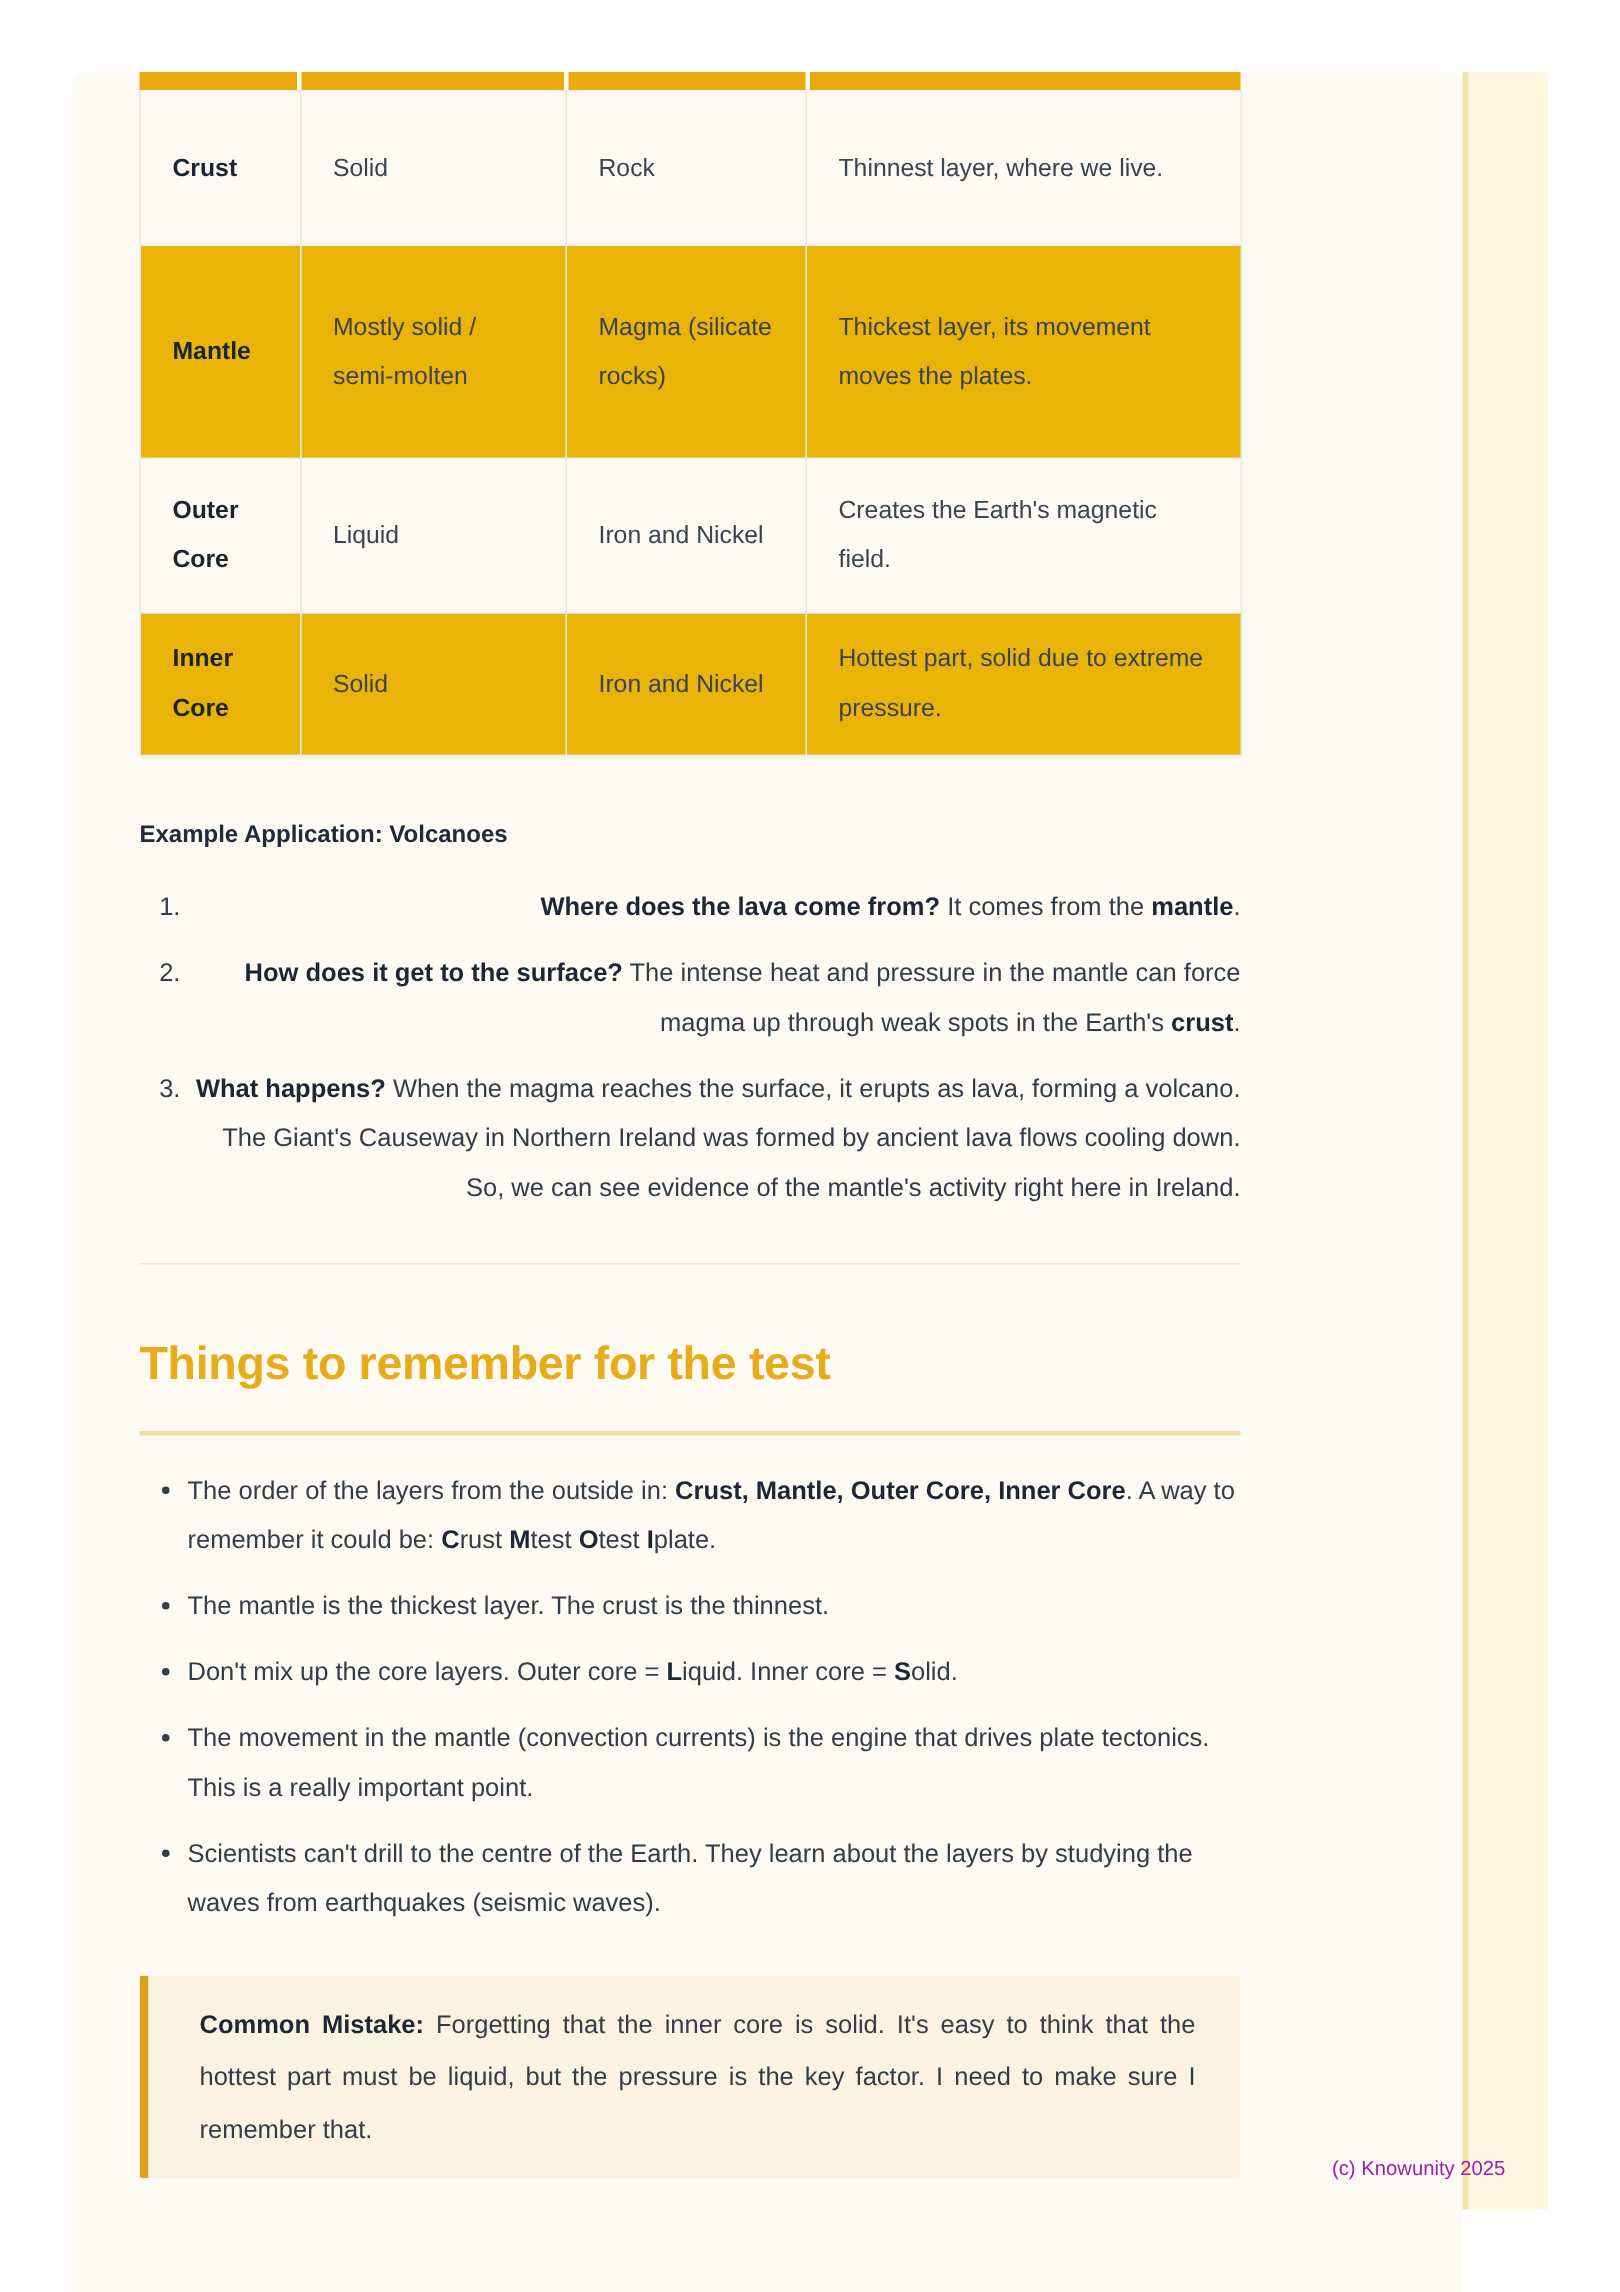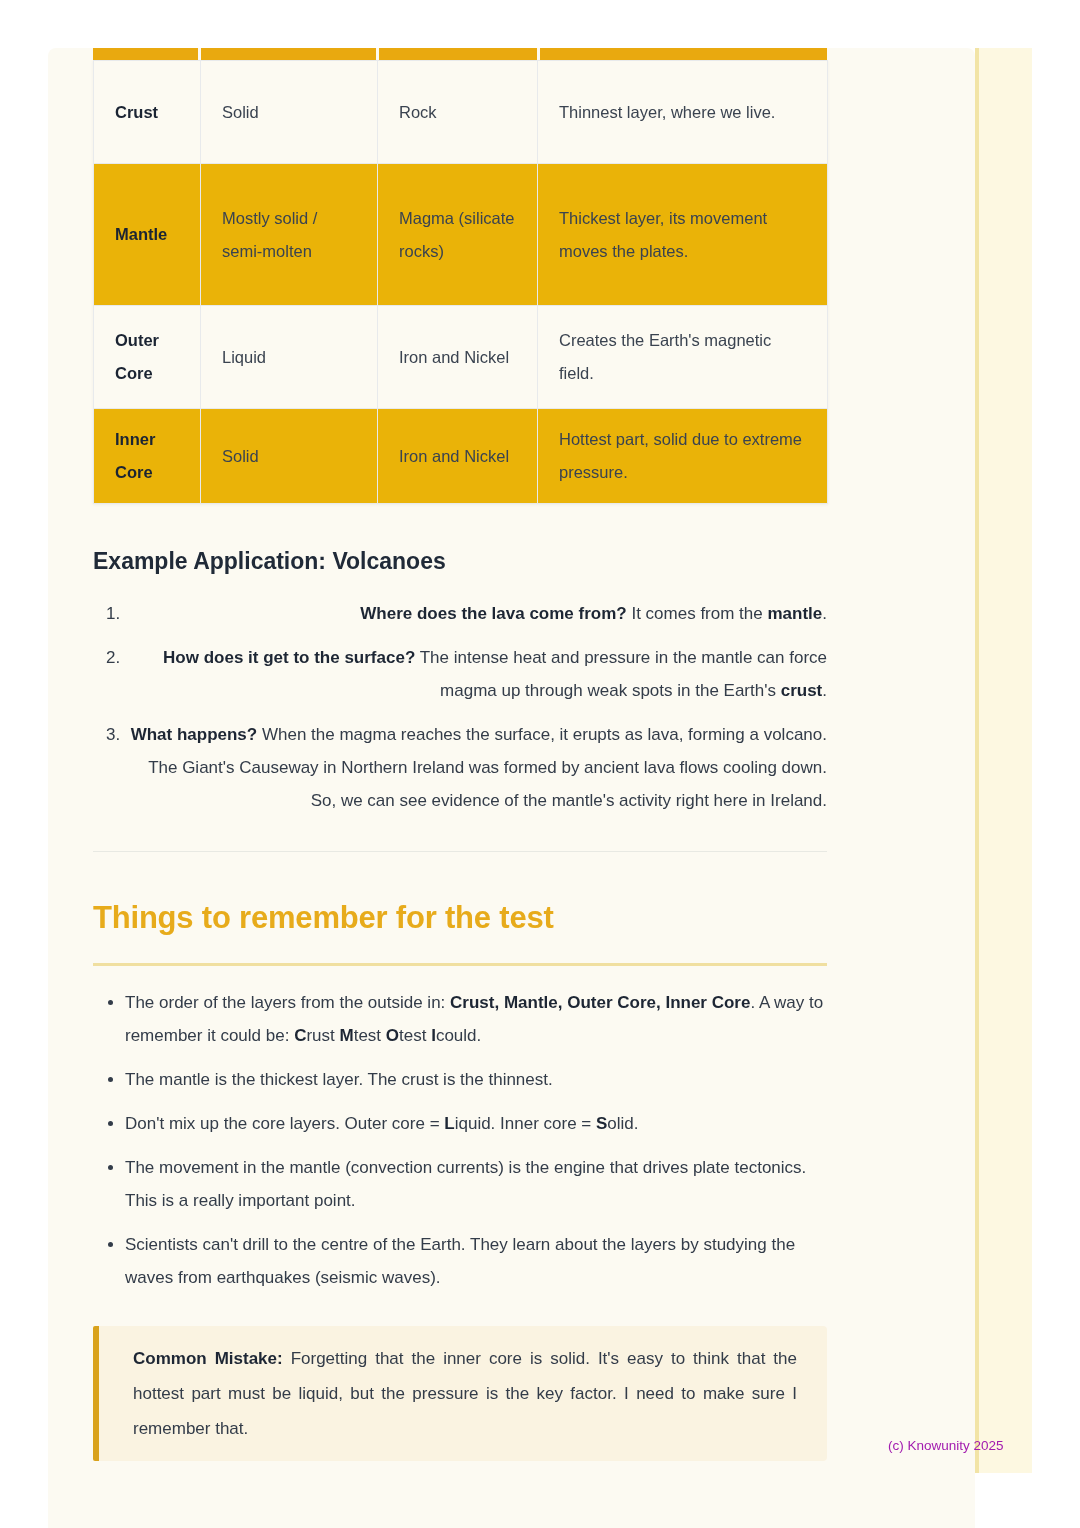--- a/index.html
+++ b/index.html
@@ -56,21 +56,21 @@
     line-height: 33px;
     color: #3a4350;
   }
   table.layers td.layer-name { font-weight: 700; color: #1b2433; }
   tr.row-alt td { background: #eab308; }
   tr.r1 { height: 103px; } tr.r2 { height: 142px; } tr.r3 { height: 103px; } tr.r4 { height: 89px; }
   td.desc { padding-right: 44px; }
   
   .example-heading {
     margin-top: 44px;
-    font-size: 23px;
+    font-size: 16px;
     font-weight: 700;
     color: #202a38;
   }
   ol.example-list { margin: 22px 0 0; padding-left: 32px; text-align: right; }
   ol.example-list li, ul.remember-list li {
     margin-bottom: 11px;
     font-size: 17px;
     line-height: 33px;
   }
   .section-divider {
@@ -156,21 +156,21 @@
       <li><span class="b">Where does the lava come from?</span><span> It comes from the </span><span class="b">mantle</span><span>.</span></li>
       <li><span class="b">How does it get to the surface?</span><span> The intense heat and pressure in the mantle can force magma up through weak spots in the Earth's </span><span class="b">crust</span><span>.</span></li>
       <li><span class="b">What happens?</span><span> When the magma reaches the surface, it erupts as lava, forming a volcano. The Giant's Causeway in Northern Ireland was formed by ancient lava flows cooling down. So, we can see evidence of the mantle's activity right here in Ireland.</span></li>
     </ol>
 
     <hr class="section-divider">
 
     <h1 class="test-heading">Things to remember for the test</h1>
 
     <ul class="remember-list">
-      <li><span>The order of the layers from the outside in: </span><span class="b">Crust, Mantle, Outer Core, Inner Core</span><span>. A way to remember it could be: </span><span class="b">C</span><span>rust </span><span class="b">M</span><span>test </span><span class="b">O</span><span>test </span><span class="b">I</span><span>could.</span></li>
+      <li><span>The order of the layers from the outside in: </span><span class="b">Crust, Mantle, Outer Core, Inner Core</span><span>. A way to remember it could be: </span><span class="b">C</span><span>rust </span><span class="b">M</span><span>test </span><span class="b">O</span><span>test </span><span class="b">I</span><span>plate.</span></li>
       <li><span>The mantle is the thickest layer. The crust is the thinnest.</span></li>
       <li><span>Don't mix up the core layers. Outer core = </span><span class="b">L</span><span>iquid. Inner core = </span><span class="b">S</span><span>olid.</span></li>
       <li><span>The movement in the mantle (convection currents) is the engine that drives plate tectonics. This is a really important point.</span></li>
       <li><span>Scientists can't drill to the centre of the Earth. They learn about the layers by studying the waves from earthquakes (seismic waves).</span></li>
     </ul>
 
     <div class="callout"><span class="b">Common Mistake:</span><span> Forgetting that the inner core is solid. It's easy to think that the hottest part must be liquid, but the pressure is the key factor. I need to make sure I remember that.</span></div>
 
   </div>
 </div>

